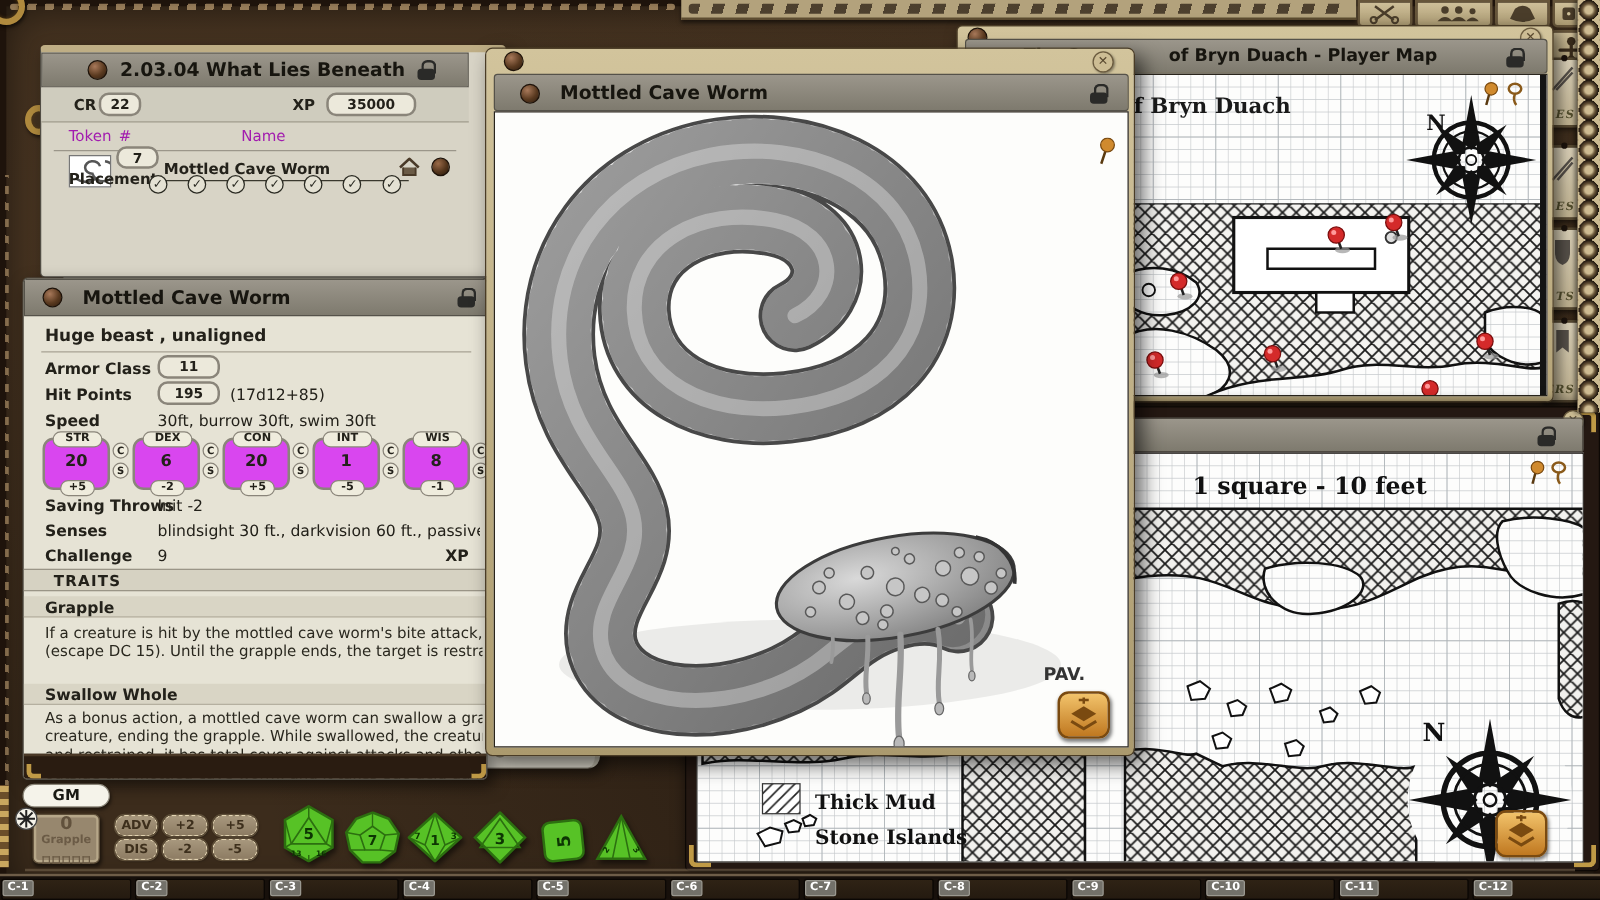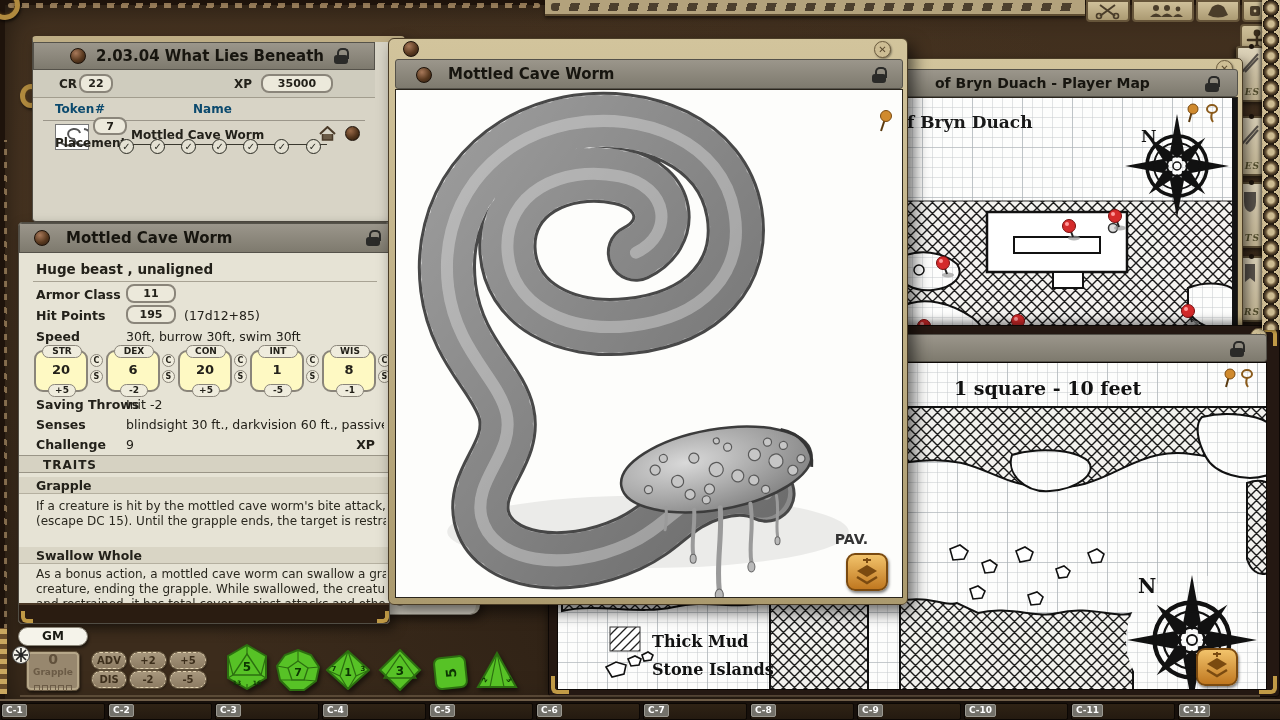--- a/index.html
+++ b/index.html
@@ -54,53 +54,53 @@
     border-right:4px solid #c5c0b0; border-radius:6px 6px 10px 10px; box-shadow:3px 4px 10px rgba(0,0,0,.45); z-index:2; }
   #story-win .frag { position:absolute; right:52px; width:40px; text-align:right; font-size:11px; color:#55534a; }
   #story-win .anchor-ring { position:absolute; right:70px; bottom:8px; width:12px; height:12px; border:2px solid #8a8578; border-radius:50%; }
 
   
   #enc-win { left:32px; top:36px; width:373px; height:186px; background:#d8d4c6; border:1px solid #514d44;
     border-top:6px solid #bfae85; border-radius:4px; box-shadow:4px 5px 12px rgba(0,0,0,.5); z-index:4; }
   #enc-win .titlebar { left:0; top:0; width:342px; height:28px; border-radius:0; }
   #enc-win .cr-row { position:absolute; left:0; top:28px; width:342px; height:28px; background:#cfccbe; border-bottom:1px solid #a29d8e; }
   .flabel { position:absolute; font-weight:bold; color:#23211a; font-size:12px; }
-  #enc-win .hdr { position:absolute; font-weight:bold; color:#0c4a6e; font-size:12px; top:60px; }
+  #enc-win .hdr { position:absolute; font-weight:normal; color:#a21caf; font-size:12px; top:60px; }
   #enc-win .hdr-line { position:absolute; left:10px; top:78px; width:322px; border-top:1px solid #9b968a; }
   .tokenimg { position:absolute; left:22px; top:82px; width:34px; height:26px; background:#fff; border:1px solid #777; }
   .name-under { position:absolute; left:98px; top:86px; width:196px; font-weight:bold; font-size:12px; color:#23211a; border-bottom:1.5px solid #3a382e; padding-bottom:2px;}
   .house { position:absolute; left:286px; top:84px; }
   .mini-orb { position:absolute; width:15px; height:15px; border-radius:50%; background:radial-gradient(circle at 35% 30%, #9a6a48, #53351c 55%, #271808); border:1px solid #1d1209;}
   .check { display:inline-block; width:15px; height:15px; border:1.7px solid #2a2a22; border-radius:50%; font-size:10px; font-weight:bold;
     color:#2a2a22; text-align:center; line-height:14px; margin-right:11px; background:#e4e1d3;}
 
   
   #sb-win { left:18px; top:222px; width:372px; height:402px; background:#e6e3d5; border:1px solid #514d44; border-radius:4px;
     box-shadow:4px 5px 12px rgba(0,0,0,.5); z-index:5; overflow:hidden; }
   #sb-win .titlebar { left:0; top:0; width:370px; height:30px; border-radius:0; }
   .sb-row-label { position:absolute; left:17px; font-weight:bold; font-size:12.5px; color:#23211a; }
   .sb-row-val { position:absolute; left:107px; font-size:12.5px; color:#23211a; white-space:nowrap; }
   .sb-line { position:absolute; left:14px; width:344px; border-top:1px solid #a8a394; }
-  .abox { position:absolute; width:54px; height:42px; background:#fef9c3; border:2px solid #8a857a; border-radius:9px; }
+  .abox { position:absolute; width:54px; height:42px; background:#d946ef; border:2px solid #8a857a; border-radius:9px; }
   .abox .aname { position:absolute; left:6px; top:-7px; width:40px; height:13px; background:#efecdd; border:1.5px solid #8a857a; border-radius:7px;
      font-size:9px; font-weight:bold; text-align:center; line-height:11px; color:#23211a;}
   .abox .ascore { position:absolute; width:100%; top:10px; text-align:center; font-size:13px; font-weight:bold; color:#23211a; }
   .abox .amod { position:absolute; left:12px; bottom:-7px; width:28px; height:13px; background:#efecdd; border:1.5px solid #8a857a; border-radius:7px;
      font-size:9px; font-weight:bold; text-align:center; line-height:11px; color:#23211a;}
   .cs { position:absolute; width:13px; height:13px; border:1.5px solid #8a857a; border-radius:50%; background:#efecdd;
      font-size:8px; font-weight:bold; text-align:center; line-height:11px; color:#23211a; }
   .sect-bar { position:absolute; left:0; width:372px; background:#d6d2c2; border-top:1px solid #9a9587; border-bottom:1px solid #9a9587; }
   .trait-name { position:absolute; left:0; width:372px; height:17px; background:#d9d5c5; border-bottom:1px solid #b5b0a0;
      font-weight:bold; font-size:12.5px; color:#23211a; padding-left:17px; line-height:17px;}
   .body-line { position:absolute; left:17px; width:350px; font-size:12px; color:#2a281f; white-space:nowrap; overflow:hidden; }
   #sb-bottom { position:absolute; left:0; top:380px; width:372px; height:22px; background:#2a1c11; border-top:2px solid #4a3826; }
 
   
   #pm-win { left:765px; top:20px; width:478px; height:302px; background:linear-gradient(#d2c49c,#b5a478); border:1px solid #4a3c26;
-    border-radius:5px; box-shadow:4px 5px 12px rgba(0,0,0,.55); z-index:3;margin-top:38px; }
+    border-radius:5px; box-shadow:4px 5px 12px rgba(0,0,0,.55); z-index:3; }
   #pm-win .titlebar { left:6px; top:10px; width:466px; height:28px; }
   #pm-win .content { position:absolute; left:6px; top:38px; width:466px; height:258px; border:1px solid #2a251c; background:#fff; overflow:hidden;}
 
   
   #bm-win { left:548px; top:325px; width:732px; height:372px; background:#241812; border:1px solid #0d0805; border-radius:4px;
     box-shadow:0 -3px 10px rgba(0,0,0,.5); z-index:6; }
   #bm-win .titlebar { left:8px; top:8px; width:710px; height:28px; }
   #bm-win .content { position:absolute; left:8px; top:36px; width:710px; height:328px; background:#fff; border:1px solid #0d0805; overflow:hidden;}
 
   

